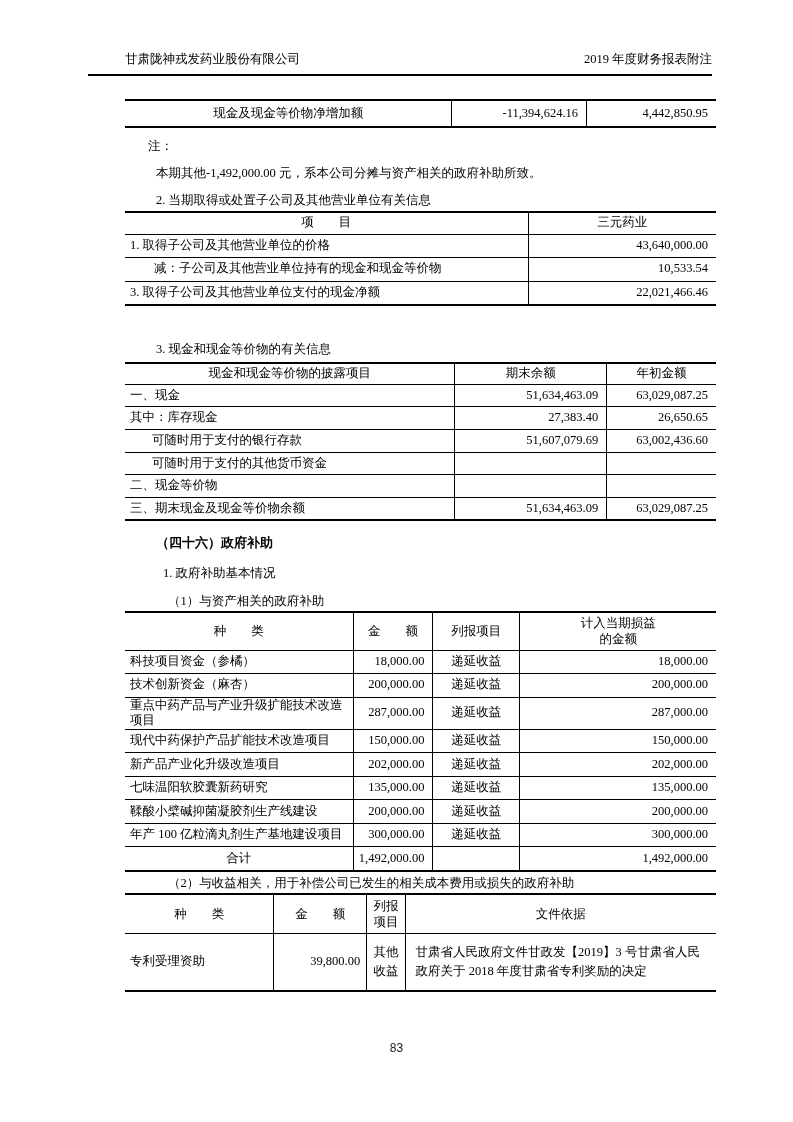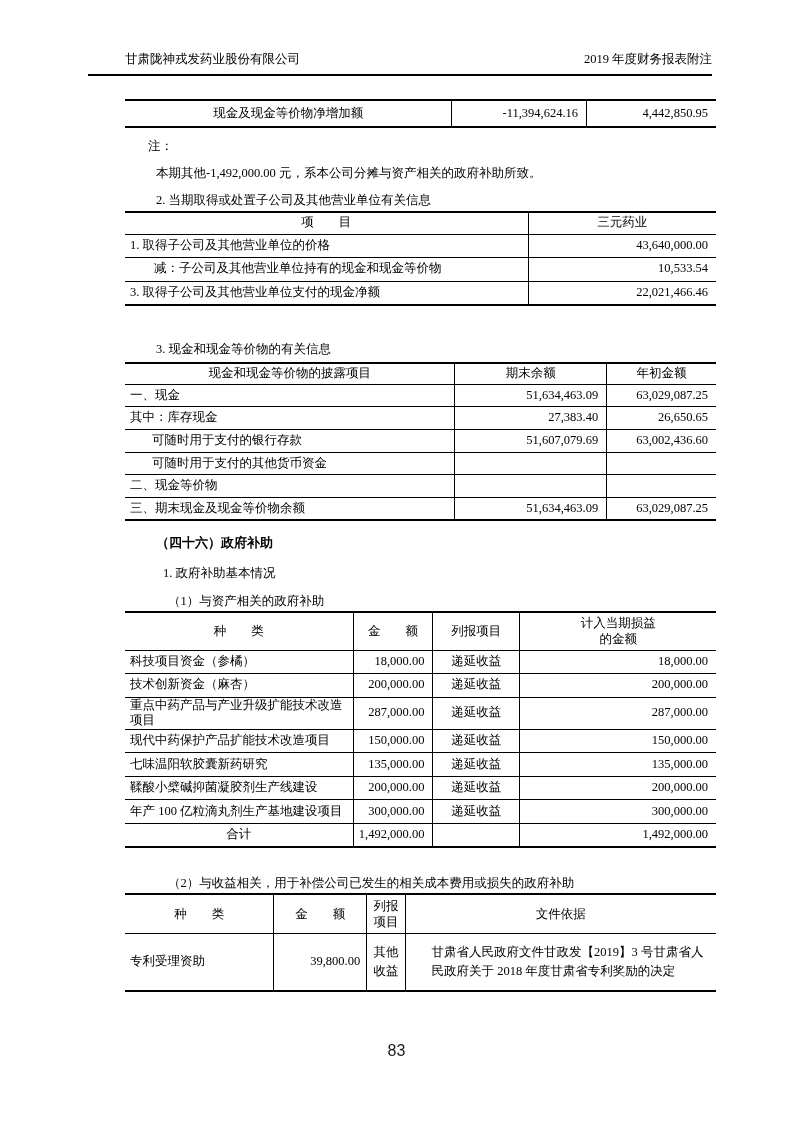--- a/index.html
+++ b/index.html
@@ -31,27 +31,27 @@
   .ind24 { padding-left:29px; }
   .ind22 { padding-left:27px; }
   
   .t1 { top:99px;  }  .t1 td { height:27px; }
   .t2 { top:211px; }  .t2 th { height:22px; } .t2 td { height:23.5px; }
   .t3 { top:362px; }  .t3 th { height:21px; } .t3 td { height:22.7px; }
   .t4 { top:611px; }  .t4 th { height:38px; line-height:16px; } .t4 td { height:23.5px; }
   .t4 .total td { height:24px; }
   .t5 { top:893px; }  .t5 th { height:39px; line-height:16px; }
   .t5 td { height:58px; line-height:19px; }
-  .t5 td.basis { padding:2px 6px 2px 26px; text-align:left; }
+  .t5 td.basis { padding:2px 6px 2px 10px; text-align:left; }
   
   .abs { position:absolute; }
   .bold-head { font-weight:bold; font-size:13px; }
   
   .pageno { position:absolute; top:1041px; left:0; width:100%; text-align:center;
-            font-family:"Liberation Sans","DejaVu Sans",sans-serif; font-size:16px; color:#1a1a1a; }
+            font-family:"Liberation Sans","DejaVu Sans",sans-serif; font-size:12px; color:#1a1a1a; }
   .brand { position:absolute; top:1064px; right:11px; width:130px; text-align:right;
            color:#a7a9ab; font-family:"Liberation Sans","DejaVu Sans",sans-serif; }
   .brand .row1 { display:flex; justify-content:flex-end; align-items:center; gap:1px; }
   .brand .word { font-size:17px; font-weight:bold; letter-spacing:.5px; }
   .brand .cn { font-size:8.5px; letter-spacing:3px; margin-top:-2px; padding-right:22px; }
   .brand .url { font-size:9.5px; margin-top:2px; letter-spacing:.2px; }
 </style>
 </head>
 <body>
 
@@ -197,20 +197,26 @@
         <td class="ctr">递延收益</td>
         <td class="num">287,000.00</td>
       </tr>
       <tr>
         <td class="lab">现代中药保护产品扩能技术改造项目</td>
         <td class="num">150,000.00</td>
         <td class="ctr">递延收益</td>
         <td class="num">150,000.00</td>
       </tr>
       <tr>
+        <td class="lab">新产品产业化升级改造项目</td>
+        <td class="num">202,000.00</td>
+        <td class="ctr">递延收益</td>
+        <td class="num">202,000.00</td>
+      </tr>
+      <tr>
         <td class="lab">七味温阳软胶囊新药研究</td>
         <td class="num">135,000.00</td>
         <td class="ctr">递延收益</td>
         <td class="num">135,000.00</td>
       </tr>
       <tr>
         <td class="lab">鞣酸小檗碱抑菌凝胶剂生产线建设</td>
         <td class="num">200,000.00</td>
         <td class="ctr">递延收益</td>
         <td class="num">200,000.00</td>

